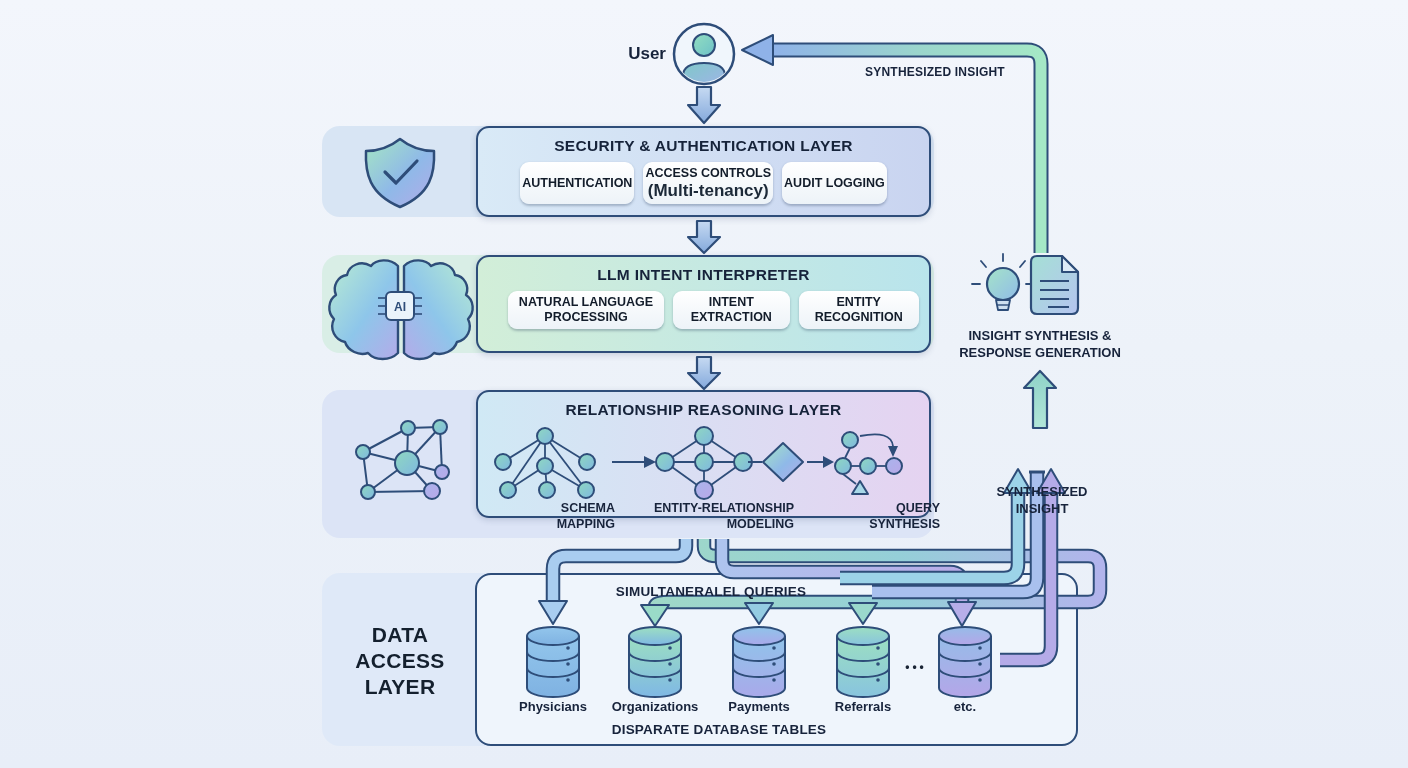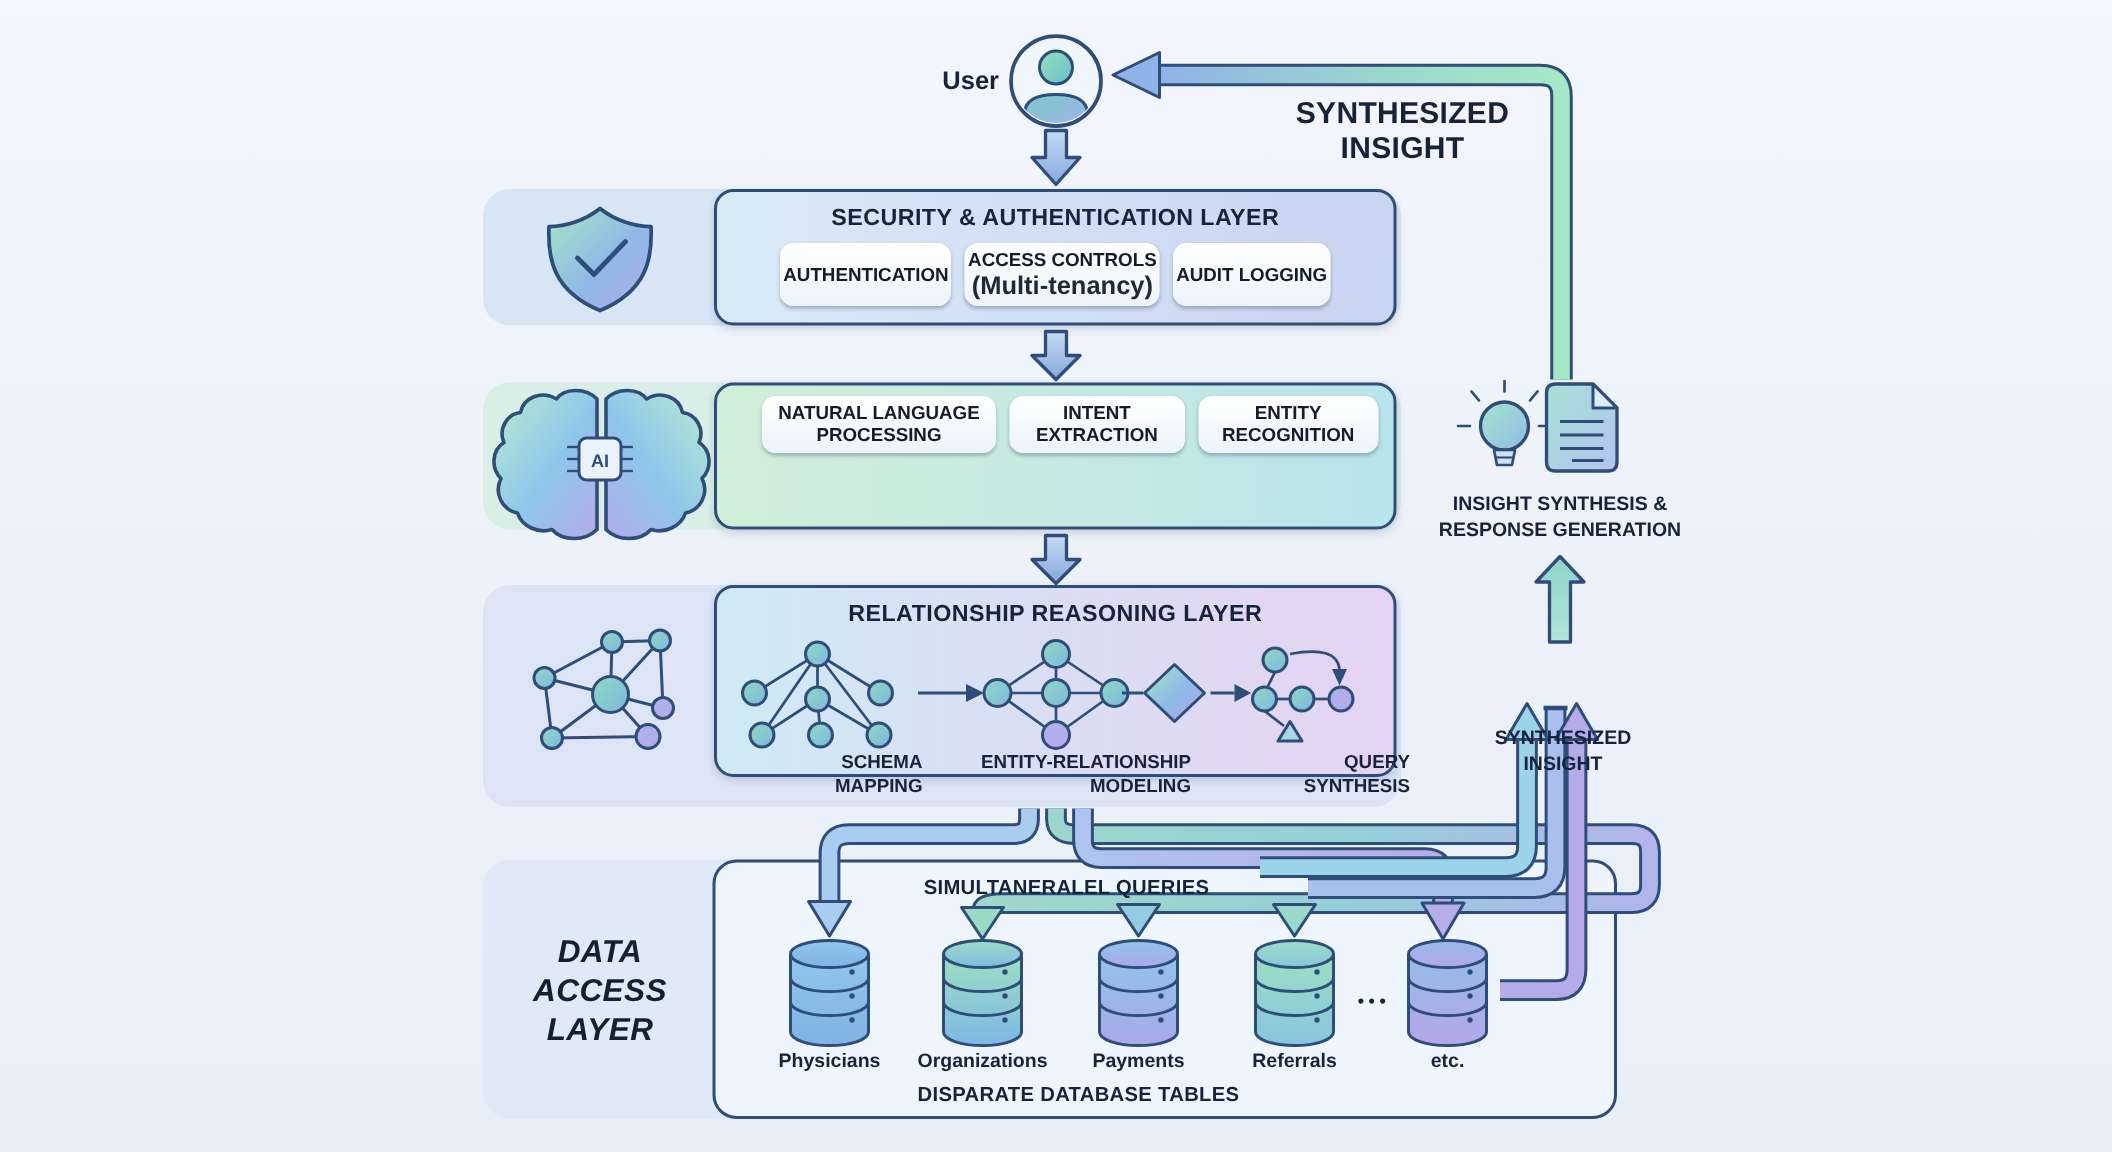--- a/index.html
+++ b/index.html
@@ -25,26 +25,26 @@
     background:linear-gradient(180deg,#ffffff,#edf3f8);
     border-radius:9px;box-shadow:0 1.5px 2.5px rgba(40,60,90,.30);
     min-height:38px;display:flex;flex-direction:column;justify-content:center;align-items:center;
     padding:4px 2px;box-sizing:border-box;text-align:center;
   }
   .chip-label{font-size:12.5px;font-weight:700;line-height:1.18;color:#121c2a;}
   .chip-sub{font-size:17px;font-weight:700;line-height:1.15;color:#1c2938;}
   .lbl{position:absolute;text-align:center;font-weight:700;color:#17233b;}
   .lbl .line{display:block;}
   .user-label{font-size:17px;text-align:right;}
-  .top-return-label{font-size:20px;letter-spacing:.2px;}
+  .top-return-label{font-size:12px;letter-spacing:.2px;}
   .step-label{font-size:12.5px;line-height:1.25;text-align:right;}
   .queries-label{font-size:13.5px;letter-spacing:.2px;}
   .db-label{font-size:13px;}
   .tables-label{font-size:13.5px;letter-spacing:.2px;}
-  .dal-band-label{font-size:21px;font-weight:800;line-height:26px;letter-spacing:.3px;color:#14202e;font-style:italic;}
+  .dal-band-label{font-size:21px;font-weight:800;line-height:26px;letter-spacing:.3px;color:#14202e;}
   .insight-label{font-size:13px;line-height:1.3;}
   .mid-label{font-size:13px;line-height:1.3;margin-top:47px;}
   .ellipsis{font-size:12px;font-weight:700;letter-spacing:3px;color:#1a2535;}
   svg.overlay{position:absolute;left:0;top:0;}
 </style>
 </head>
 <body>
 
 <div class="canvas">
 
@@ -63,20 +63,21 @@
         <span class="chip-label">ACCESS CONTROLS</span>
         <span class="chip-sub">(Multi-tenancy)</span>
       </div>
       <div class="chip">
         <span class="chip-label">AUDIT LOGGING</span>
       </div>
     </div>
   </div>
 
   <div class="box llm">
+    <div class="box-title">LLM INTENT INTERPRETER</div>
     <div class="chip-row">
       <div class="chip" style="width:158px;margin-left:20px;">
         <span class="chip-label">NATURAL LANGUAGE PROCESSING</span>
       </div>
       <div class="chip" style="width:118px;">
         <span class="chip-label">INTENT EXTRACTION</span>
       </div>
       <div class="chip" style="width:122px;">
         <span class="chip-label">ENTITY RECOGNITION</span>
       </div>

